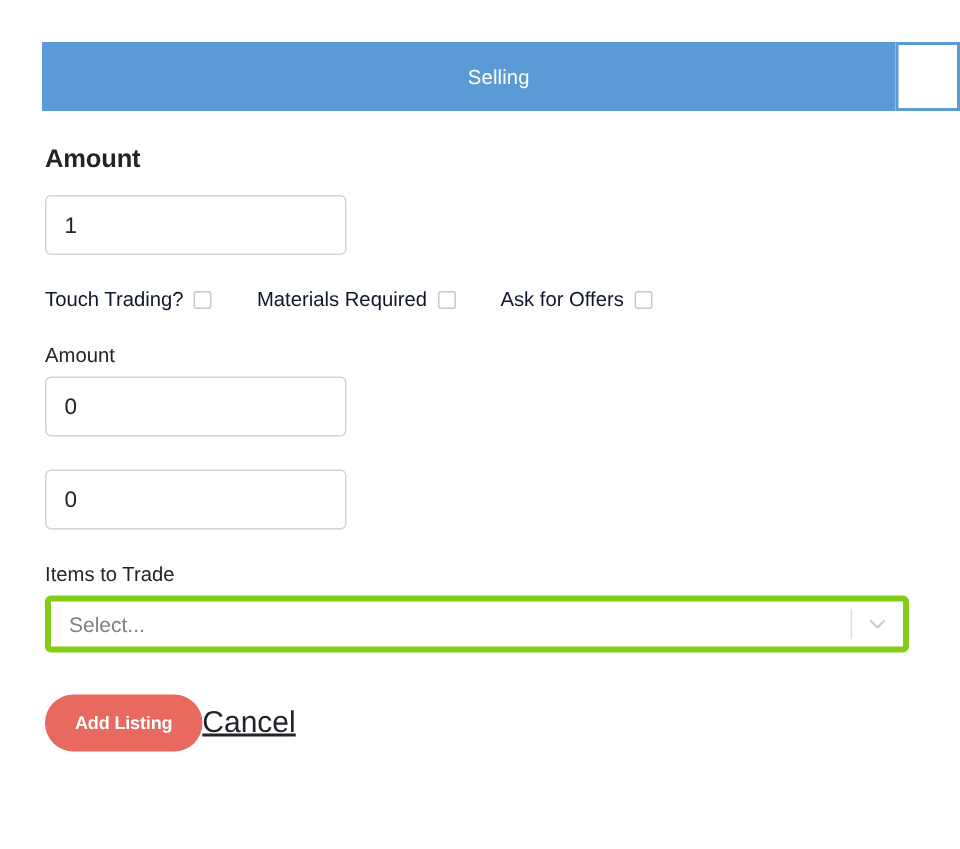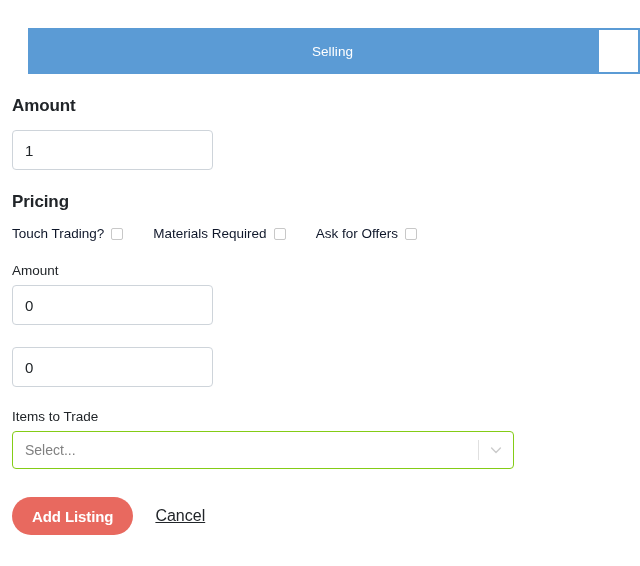--- a/index.html
+++ b/index.html
@@ -54,21 +54,21 @@
     background: #ffffff;
     color: #5b9bd5;
     border: 2px solid #5b9bd5;
     overflow: hidden;
     white-space: nowrap;
   }
 
   
   .form {
     position: absolute;
-    left: 12px;
+    left: 30px;
     top: 96px;
     width: 584px;
   }
 
   .section-title {
     font-size: 17px;
     font-weight: bold;
     color: #212529;
     margin: 0 0 14px 0;
     letter-spacing: -0.1px;
@@ -125,24 +125,24 @@
     border-radius: 2px;
     background: #ffffff;
     flex: 0 0 auto;
     cursor: pointer;
   }
 
   
   .select-control {
     display: flex;
     align-items: center;
-    width: 502px;
+    width: 576px;
     height: 38px;
     background: #ffffff;
-    border: 1px solid #84cc16;
+    border: 4px solid #84cc16;
     border-radius: 4px;
     cursor: pointer;
   }
   .select-placeholder {
     flex: 1 1 auto;
     padding-left: 12px;
     font-size: 14px;
     color: #808080;
     white-space: nowrap;
     overflow: hidden;
@@ -172,30 +172,29 @@
   }
   .btn-primary {
     display: inline-flex;
     align-items: center;
     justify-content: center;
     height: 38px;
     padding: 0 20px;
     background: #e8695f;
     color: #ffffff;
     font-family: "Liberation Sans", sans-serif;
-    font-size: 15px;
+    font-size: 12px;
     font-weight: bold;
     border: none;
     border-radius: 19px;
     cursor: pointer;
     letter-spacing: -0.1px;
   }
   .btn-link {
-    margin-left: 22px;
-    font-size: 16px;
+    font-size: 20px;
     color: #212529;
     text-decoration: underline;
     cursor: pointer;
     background: none;
     border: none;
     font-family: "Liberation Sans", sans-serif;
     padding: 0;
   }
 </style>
 </head>
@@ -213,21 +212,20 @@
   </div>
 
   <div class="form">
 
     <h2 class="section-title">Amount</h2>
 
     <div class="block">
       <input class="text-input" type="text" value="1" style="">
     </div>
 
-    <h2 class="section-title pricing">Pricing</h2>
 
     <div class="checkbox-row">
       <label class="checkbox-item">
         <span class="checkbox-label">Touch Trading?</span>
         <span class="checkbox-box"></span>
       </label>
 
       <label class="checkbox-item">
         <span class="checkbox-label">Materials Required</span>
         <span class="checkbox-box"></span>

